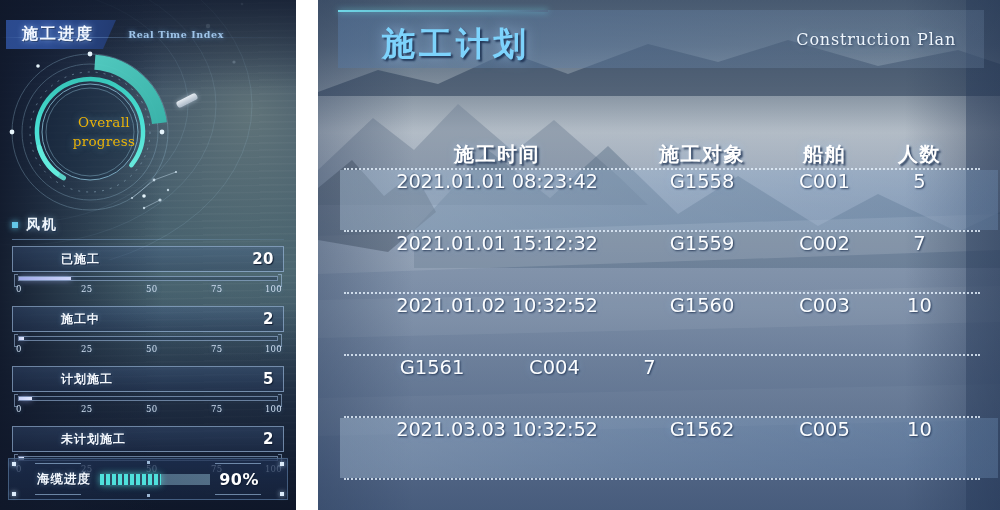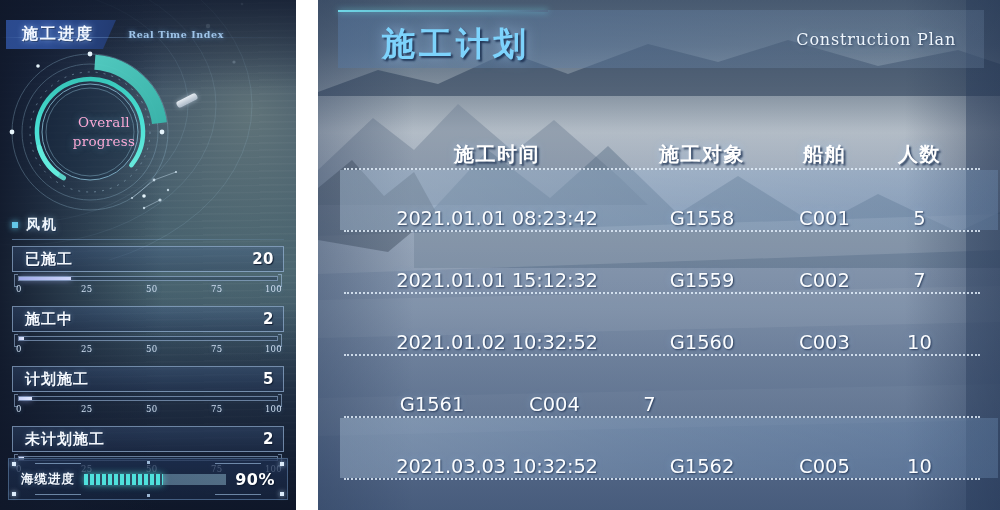--- a/index.html
+++ b/index.html
@@ -63,21 +63,21 @@
 
   
   .gauge-wrap{ position:absolute; left:4px; top:48px; width:200px; height:168px; }
   .gauge-wrap svg{ display:block; }
   .gauge-label{
     position:absolute; left:0; top:0; width:200px; height:168px;
     display:flex; flex-direction:column; align-items:center; justify-content:center;
     pointer-events:none;
   }
   .gauge-label span{
-    font-family:"DejaVu Serif", serif; font-size:13.5px; color:#f9a8d4;
+    font-family:"DejaVu Serif", serif; font-size:13.5px; color:#eab308;
     line-height:19px; letter-spacing:.3px;
     text-shadow:0 0 7px rgba(120,190,230,.55);
   }
   
   .boat{
     position:absolute; left:176px; top:97px; width:22px; height:7px;
     background:linear-gradient(180deg,#e6ecf2,#aab8c6);
     transform:rotate(-27deg); border-radius:2px 3px 2px 3px;
     box-shadow:0 0 5px rgba(220,235,250,.5);
   }
@@ -99,23 +99,24 @@
   .metrics{ position:absolute; left:12px; top:246px; width:272px; }
   .metric{ margin-bottom:9px; }
   .metric-box{
     position:relative; height:26px;
     border:1px solid rgba(175,205,240,.55);
     background:linear-gradient(180deg, rgba(70,100,150,.30), rgba(36,56,92,.34));
     display:flex; align-items:center; justify-content:space-between;
     padding:0 9px 0 12px;
   }
   .metric-name{
-    font-size:15px; font-weight:bold; color:#f4f8fd; letter-spacing:1px;
+    font-size:12px; font-weight:bold; color:#f4f8fd; letter-spacing:1px;
     font-family:Liberation Serif, serif;
     text-shadow:1px 1px 0 rgba(20,36,64,.85), 0 0 5px rgba(150,200,245,.45);
+    margin-left:36px;
   }
   .metric-val{
     font-size:15px; font-weight:bold; color:#ffffff; letter-spacing:.5px;
     font-family:"DejaVu Sans", sans-serif;
     text-shadow:1px 1px 1px rgba(12,24,46,.9);
   }
   .track-row{ position:relative; height:9px; margin-top:2px; }
   .track{
     position:absolute; left:6px; right:6px; top:2px; height:5px;
     border:1px solid rgba(180,210,245,.50);
@@ -140,21 +141,21 @@
     position:absolute; top:0; font-size:8.5px; color:#cfdef0;
     font-family:"DejaVu Serif", serif; letter-spacing:.3px;
     text-shadow:0 0 4px rgba(110,170,220,.5);
   }
 
   
   .cable{
     position:absolute; left:8px; bottom:10px; width:280px; height:42px;
     border:1px solid rgba(150,195,240,.35);
     background:linear-gradient(180deg, rgba(30,48,82,.72), rgba(22,36,62,.80));
-    display:flex; align-items:center; padding:0 12px;
+    display:flex; align-items:center; padding:0 28px;
   }
   .cable .corner{
     position:absolute; width:4px; height:4px; background:#dcebfa;
     box-shadow:0 0 5px rgba(200,230,255,.9);
   }
   .cable .c1{ left:3px; top:3px; } .cable .c2{ right:3px; top:3px; }
   .cable .c3{ left:3px; bottom:3px; } .cable .c4{ right:3px; bottom:3px; }
   .cable .edge{
     position:absolute; height:1px; background:rgba(180,215,250,.55); width:46px;
   }
@@ -234,21 +235,21 @@
   }
   .col-time{ width:270px; }
   .col-obj { width:140px; }
   .col-ship{ width:105px; }
   .col-num { width:85px; }
 
   .dashed{
     height:0; border-top:2px dotted rgba(228,240,252,.82); margin:0 -18px 0 -18px;
   }
   .tbl-row{
-    display:flex; height:60px; align-items:flex-end; position:relative;
+    display:flex; height:60px; align-items:flex-start; position:relative;
   }
   .tbl-row.hl::before{
     content:""; position:absolute; left:-22px; right:-36px; top:0; bottom:0;
     background:linear-gradient(90deg, rgba(176,199,222,.40) 0%, rgba(150,180,212,.34) 45%, rgba(120,155,196,.30) 100%);
   }
   .tbl-row div{
     position:relative; z-index:1;
     font-size:19.5px; color:#fbfdff; text-align:center;
     font-family:"DejaVu Sans", sans-serif; letter-spacing:0px;
     text-shadow:1px 1px 2px rgba(26,44,74,.85), 0 0 7px rgba(150,195,245,.35);

